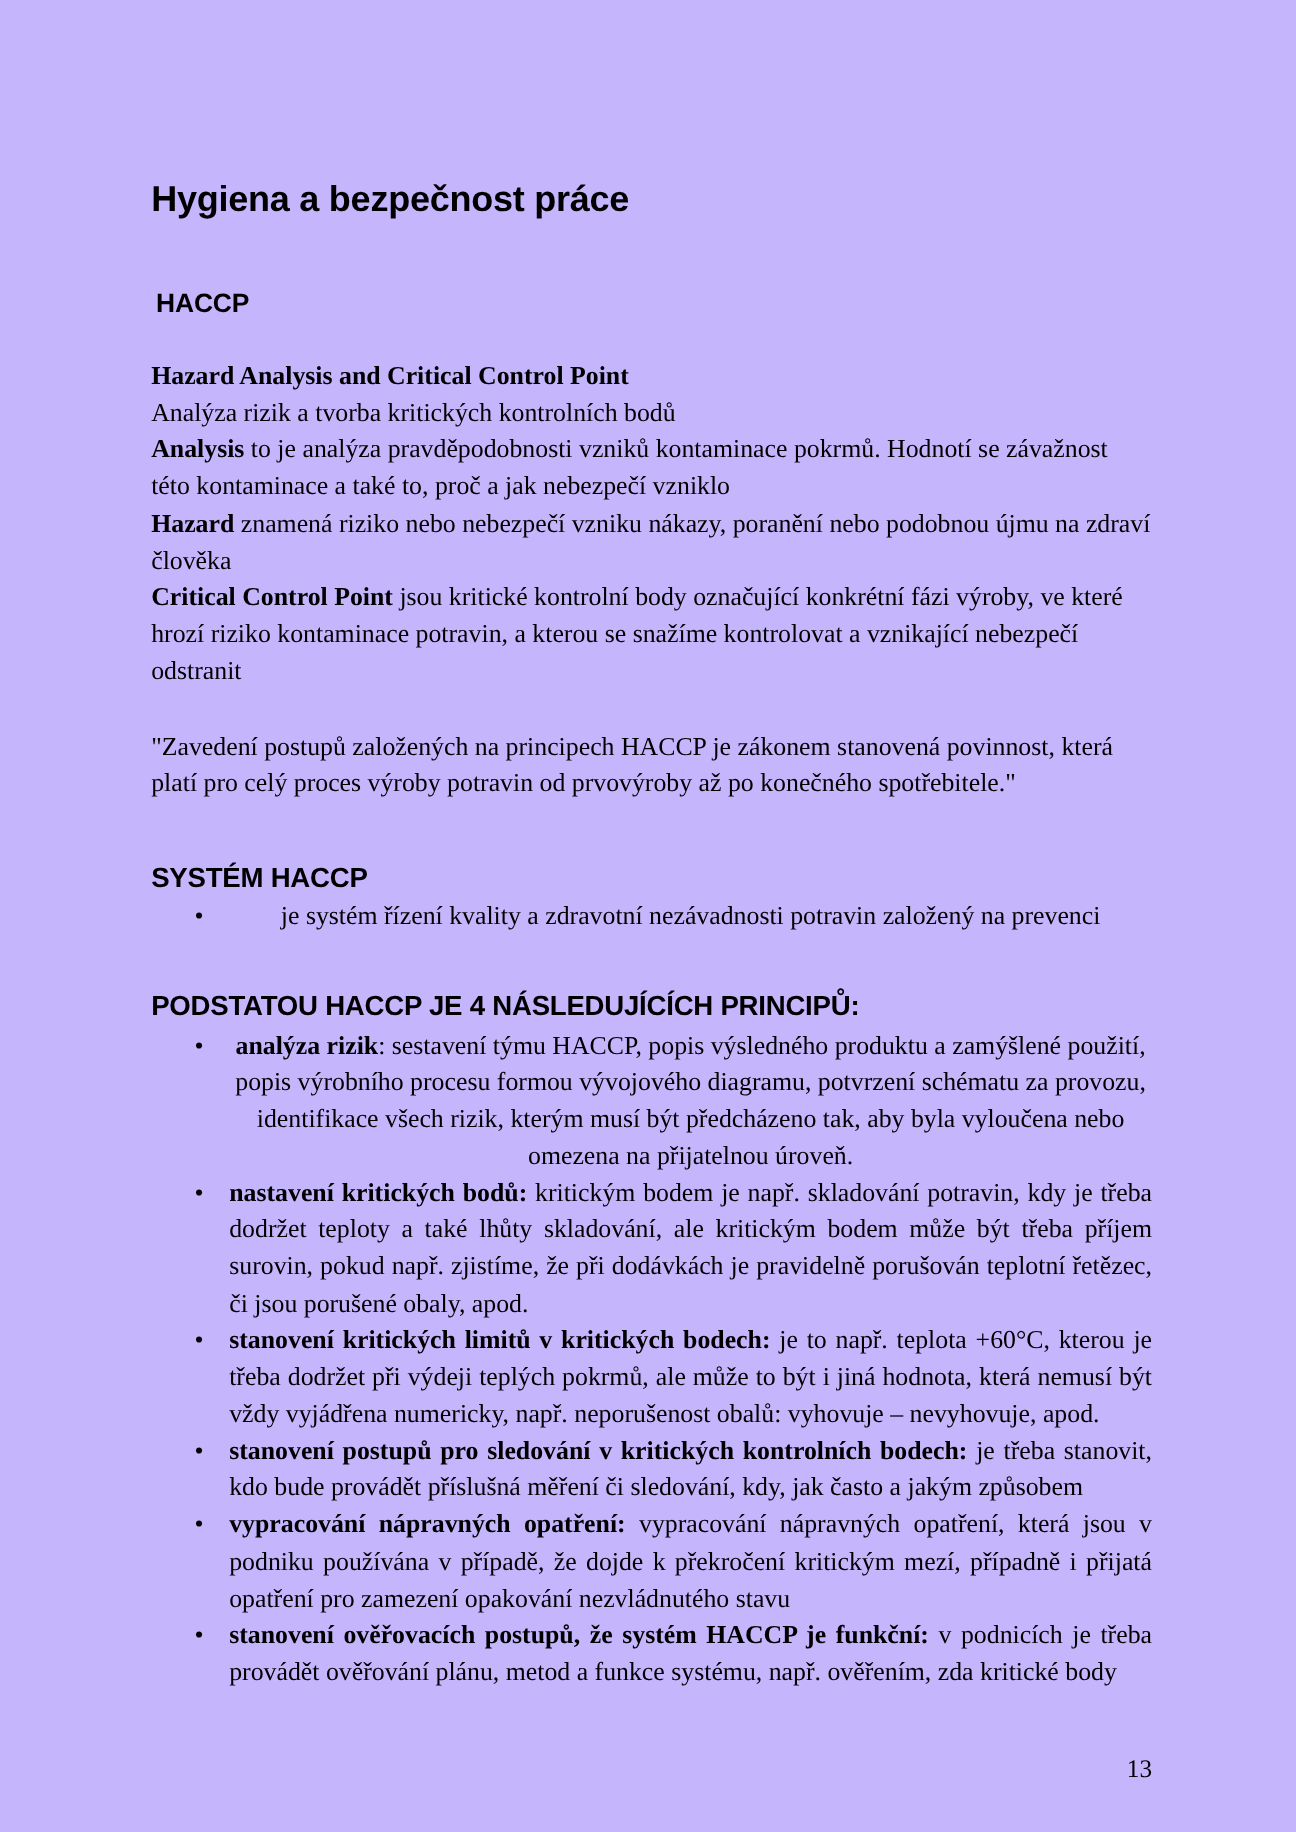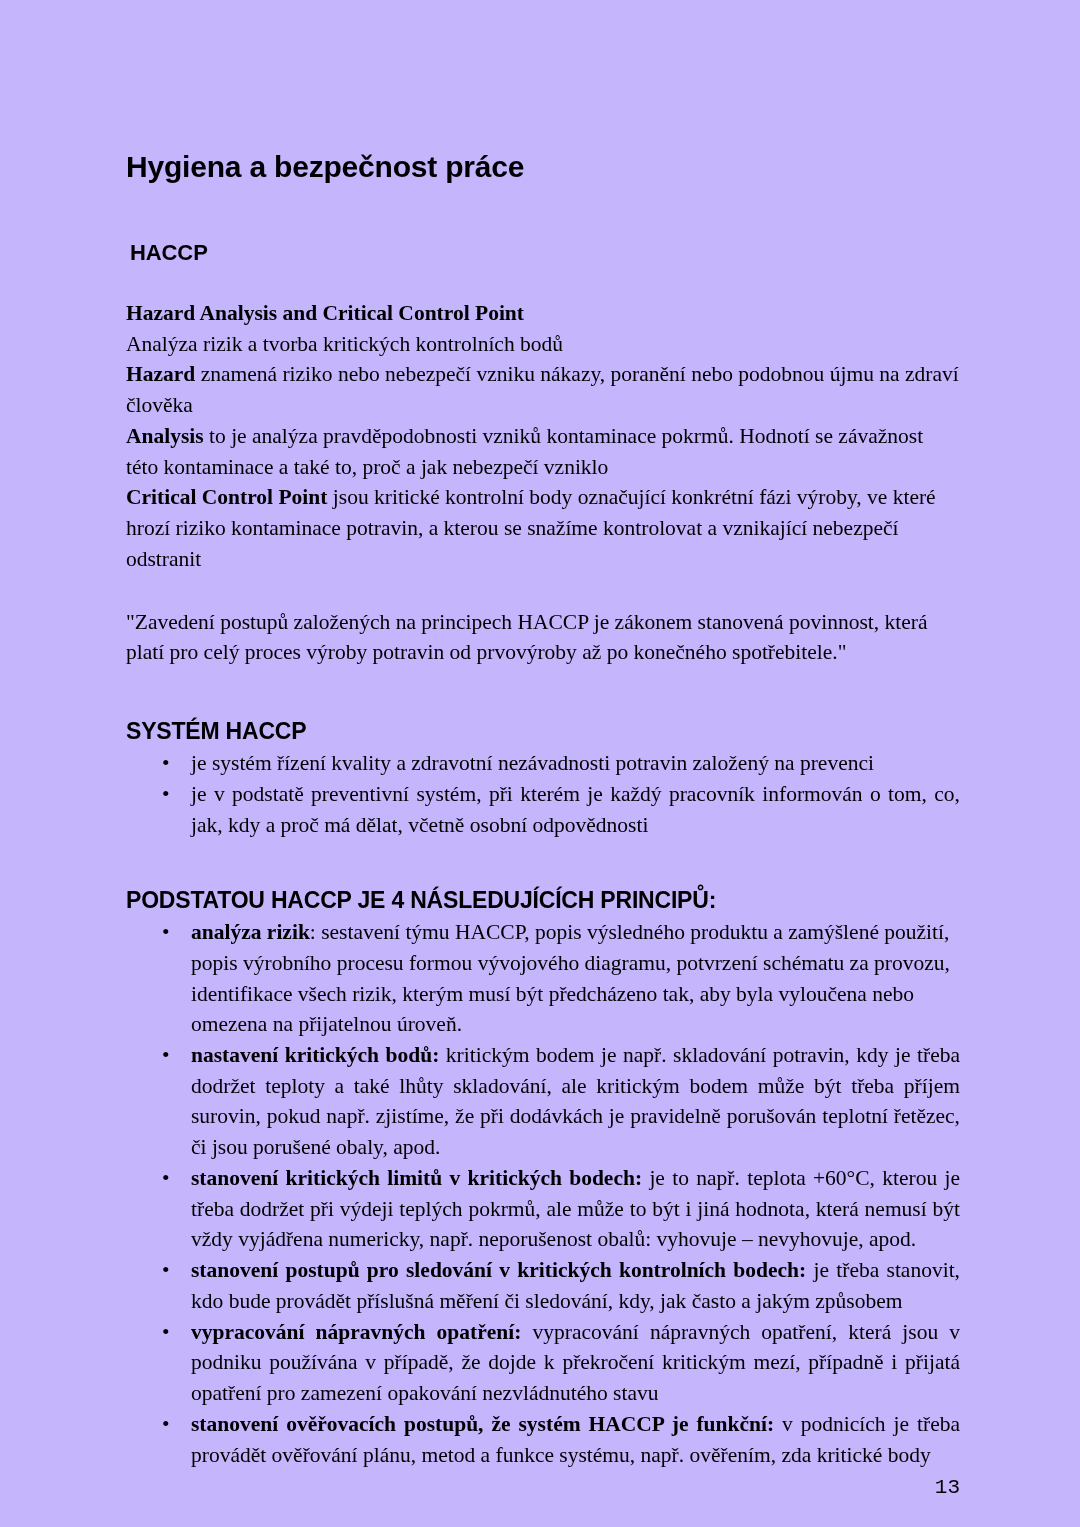--- a/index.html
+++ b/index.html
@@ -84,68 +84,65 @@
     content: "\2022";
     position: absolute;
     left: 36px;
     top: 0;
     font-family: "Liberation Serif", serif;
     font-size: 21.5px;
     line-height: 1.43;
     color: #000000;
   }
   li.justify { text-align: justify; }
-  li.leftal  { text-align: left; }
+  li.leftal  { text-align: center; }
 
   .page-number {
     position: absolute;
     right: 120px;
-    bottom: 28px;
-    font-family: Liberation Mono, monospace;
+    bottom: 40px;
+    font-family: Liberation Serif, serif;
     font-size: 21px;
     color: #000000;
   }
 </style>
 </head>
 <body>
 
 <div class="page">
 
   <h1 class="doc-title">Hygiena a bezpečnost práce</h1>
 
   <h2 class="sub-heading">HACCP</h2>
 
   <div class="body-block block-defs">
     <p>
       <b>Hazard Analysis and Critical Control Point</b>
     </p>
     <p>Analýza rizik a tvorba kritických kontrolních bodů</p>
     <p>
-      <b>Hazard</b><span> znamená riziko nebo nebezpečí vzniku nákazy, poranění nebo podobnou újmu na zdraví člověka</span>
+      <b>Analysis</b><span> to je analýza pravděpodobnosti vzniků kontaminace pokrmů. Hodnotí se závažnost této kontaminace a také to, proč a jak nebezpečí vzniklo</span>
     </p>
     <p>
-      <b>Analysis</b><span> to je analýza pravděpodobnosti vzniků kontaminace pokrmů. Hodnotí se závažnost této kontaminace a také to, proč a jak nebezpečí vzniklo</span>
+      <b>Hazard</b><span> znamená riziko nebo nebezpečí vzniku nákazy, poranění nebo podobnou újmu na zdraví člověka</span>
     </p>
     <p>
       <b>Critical Control Point</b><span> jsou kritické kontrolní body označující konkrétní fázi výroby, ve které hrozí riziko kontaminace potravin, a kterou se snažíme kontrolovat a vznikající nebezpečí odstranit</span>
     </p>
   </div>
 
   <div class="body-block block-quote">
     <p>"Zavedení postupů založených na principech HACCP je zákonem stanovená povinnost, která platí pro celý proces výroby potravin od prvovýroby až po konečného spotřebitele."</p>
   </div>
 
   <h2 class="section-heading heading-systems">SYSTÉM HACCP</h2>
 
   <ul class="bullets">
     <li class="leftal">
       <span>je systém řízení kvality a zdravotní nezávadnosti potravin založený na prevenci</span>
-    </li>
-    <li class="justify">
-      <span>je v podstatě preventivní systém, při kterém je každý pracovník informován o tom, co, jak, kdy a proč má dělat, včetně osobní odpovědnosti</span>
     </li>
   </ul>
 
   <h2 class="section-heading heading-principles">PODSTATOU HACCP JE 4 NÁSLEDUJÍCÍCH PRINCIPŮ:</h2>
 
   <ul class="bullets">
     <li class="leftal">
       <b>analýza rizik</b><span>: sestavení týmu HACCP, popis výsledného produktu a zamýšlené použití, popis výrobního procesu formou vývojového diagramu, potvrzení schématu za provozu, identifikace všech rizik, kterým musí být předcházeno tak, aby byla vyloučena nebo omezena na přijatelnou úroveň.</span>
     </li>
     <li class="justify">

